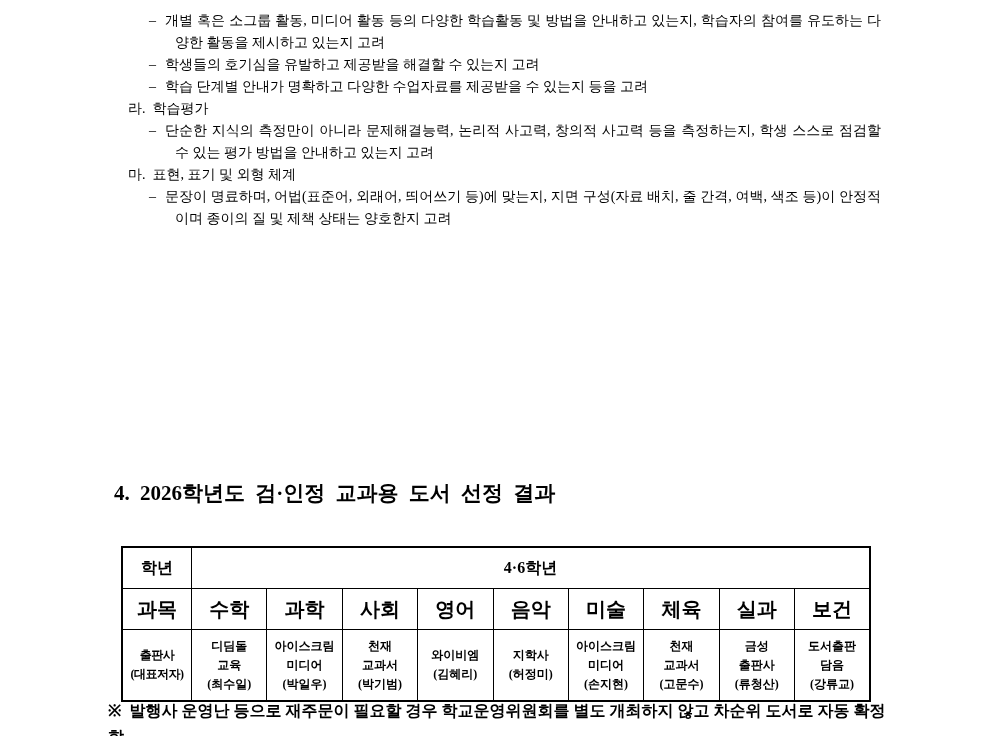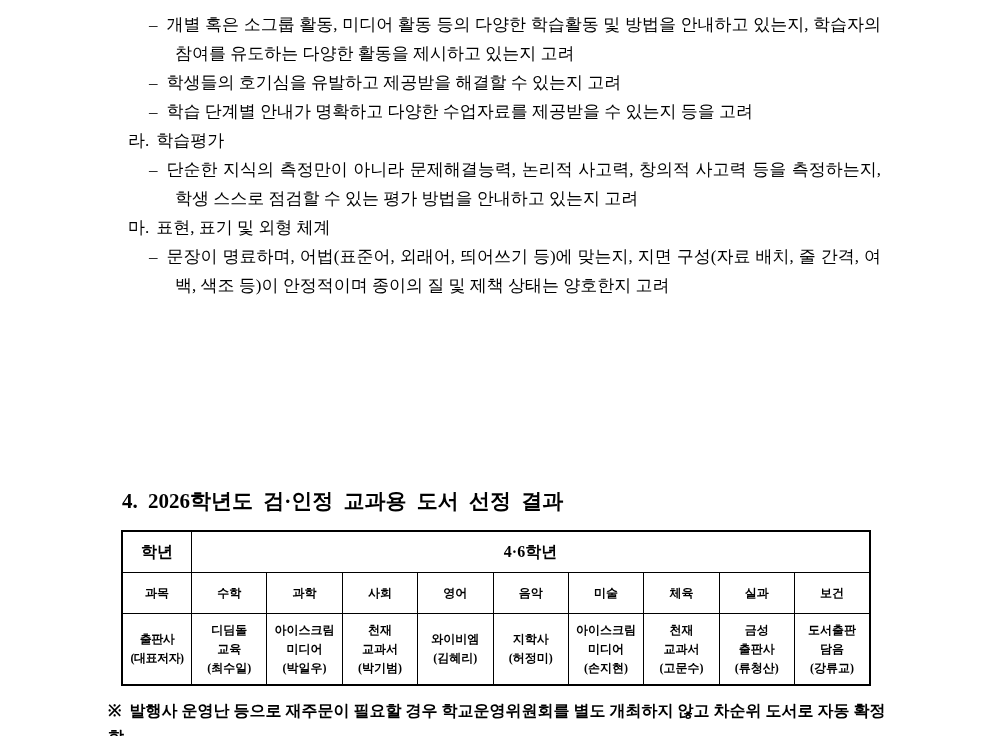--- a/index.html
+++ b/index.html
@@ -14,64 +14,64 @@
     width: 992px; height: 736px;
     overflow: hidden;
     background: #ffffff;
   }
 
   
   .criteria {
     position: absolute;
     left: 128px; top: 10px;
     width: 753px;
-    font-size: 17px;
-    line-height: 29px;
+    font-size: 14px;
+    line-height: 22px;
     text-align: justify;
     word-break: break-all;
   }
   .criteria p { margin: 0; }
   .dash-item {
     padding-left: 47px;
     text-indent: -26px;
   }
   .dash-char { margin-right: 9px; }
   .section-line { padding-left: 0; }
   .sec-label { margin-right: 7px; }
 
   
   .heading {
     position: absolute;
     left: 114px; top: 479px;
-    margin: 8px;
+    margin: 0;
     font-size: 21px;
     font-weight: bold;
     word-spacing: 5px;
     white-space: nowrap;
   }
 
   
   table.result {
     position: absolute;
     left: 121px; top: 530px;
     width: 750px;
     border-collapse: collapse;
     table-layout: fixed;
   }
-  table.result { border: 2px solid #000; }
+  table.result { border: 2px solid #000; margin-top: 16px; }
   table.result th, table.result td {
     border: 1px solid #000;
     text-align: center;
     vertical-align: middle;
     padding: 0 1px;
     overflow: hidden;
   }
   table.result .head-col { width: 66px; }
   tr.grade-row  th, tr.grade-row  td { height: 40px; font-size: 16px; font-weight: bold; }
-  tr.subject-row th, tr.subject-row td { height: 40px; font-size: 12px; font-weight: bold; }
+  tr.subject-row th, tr.subject-row td { height: 40px; font-size: 20px; font-weight: bold; }
   tr.publisher-row th, tr.publisher-row td {
     height: 70px;
     font-size: 12px;
     font-weight: bold;
     line-height: 19px;
   }
   tr.publisher-row th { letter-spacing: -0.5px; }
   tr.publisher-row th div, tr.publisher-row td div { white-space: nowrap; }
 
   

